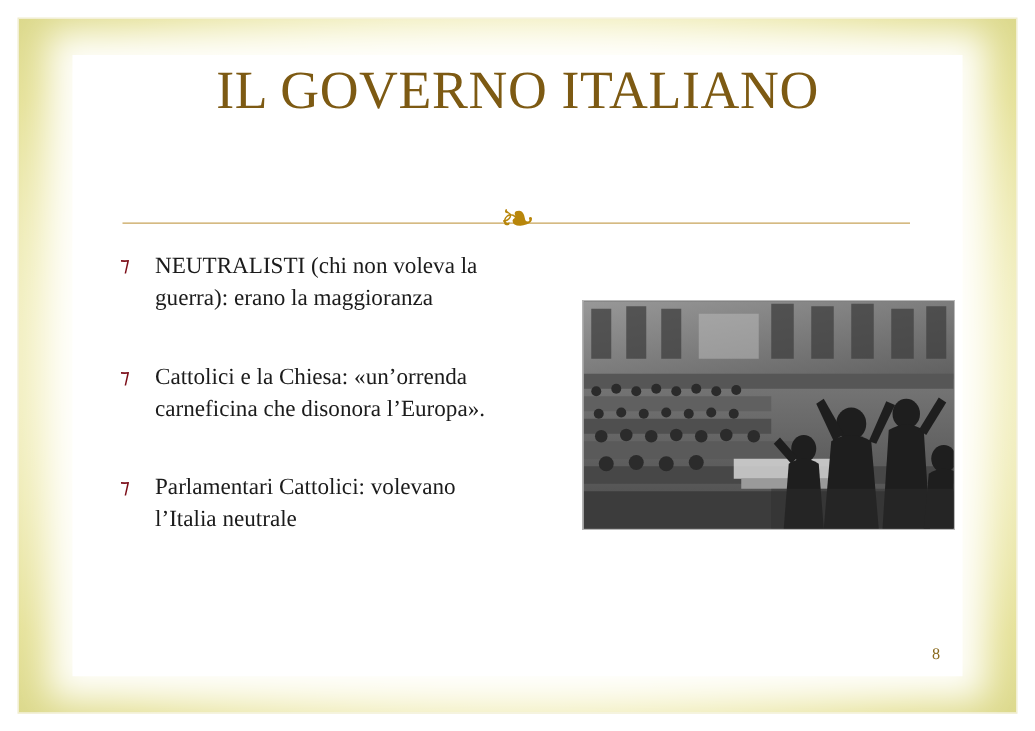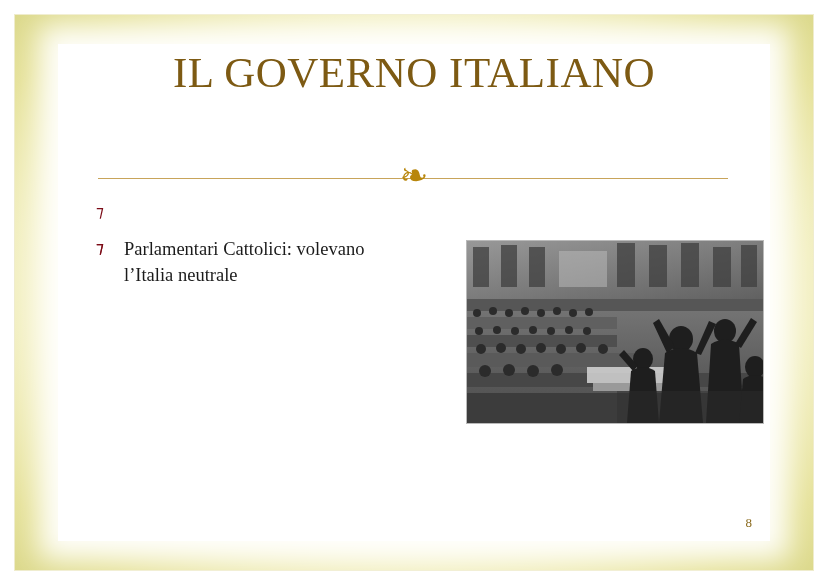--- a/index.html
+++ b/index.html
@@ -155,24 +155,26 @@
 
     <div class="title-rule"></div>
     <div class="title-ornament">❧</div>
 
     <div class="body-area">
 
       <div class="bullets">
 
         <div class="bullet">
           <span class="marker">⁊</span>
+          <span>NEUTRALISTI (chi non voleva la guerra): erano la maggioranza</span>
         </div>
 
         <div class="bullet">
           <span class="marker">⁊</span>
+          <span>Cattolici e la Chiesa: «un’orrenda carneficina che disonora l’Europa».</span>
         </div>
 
         <div class="bullet">
           <span class="marker">⁊</span>
           <span>Parlamentari Cattolici: volevano l’Italia neutrale</span>
         </div>
 
       </div>
 
       <div class="photo">

